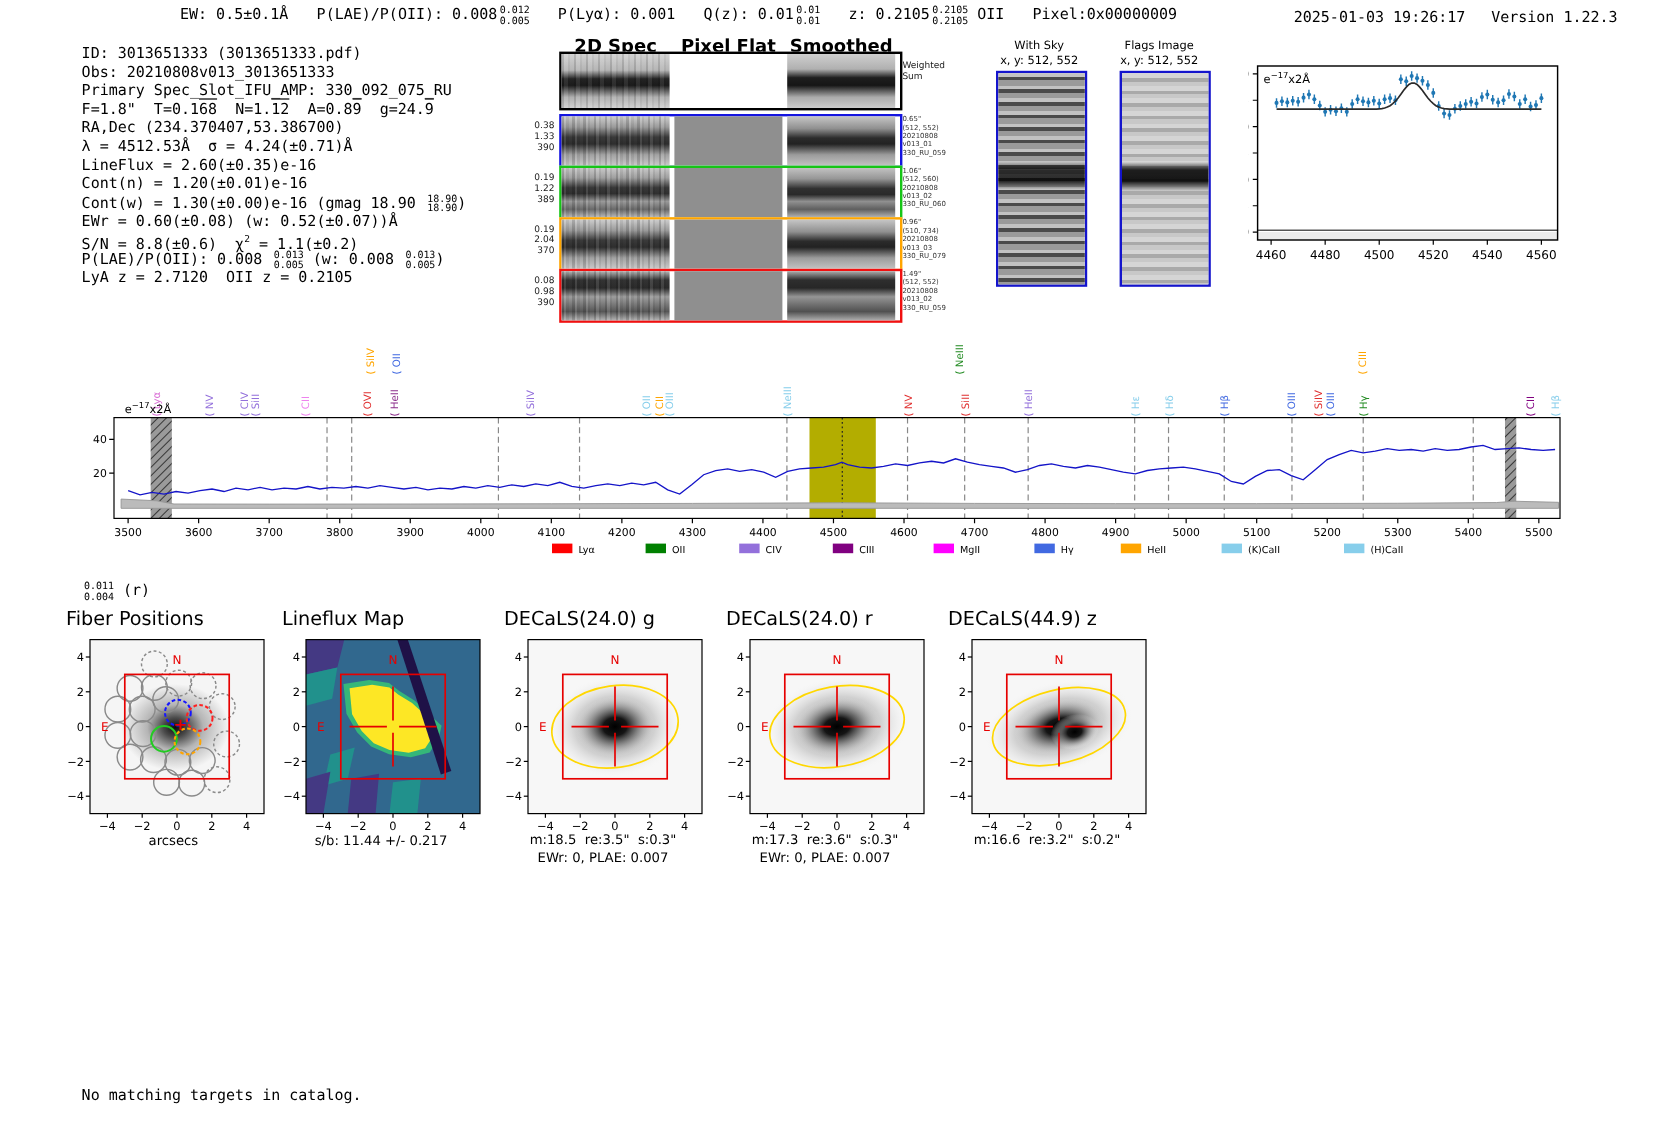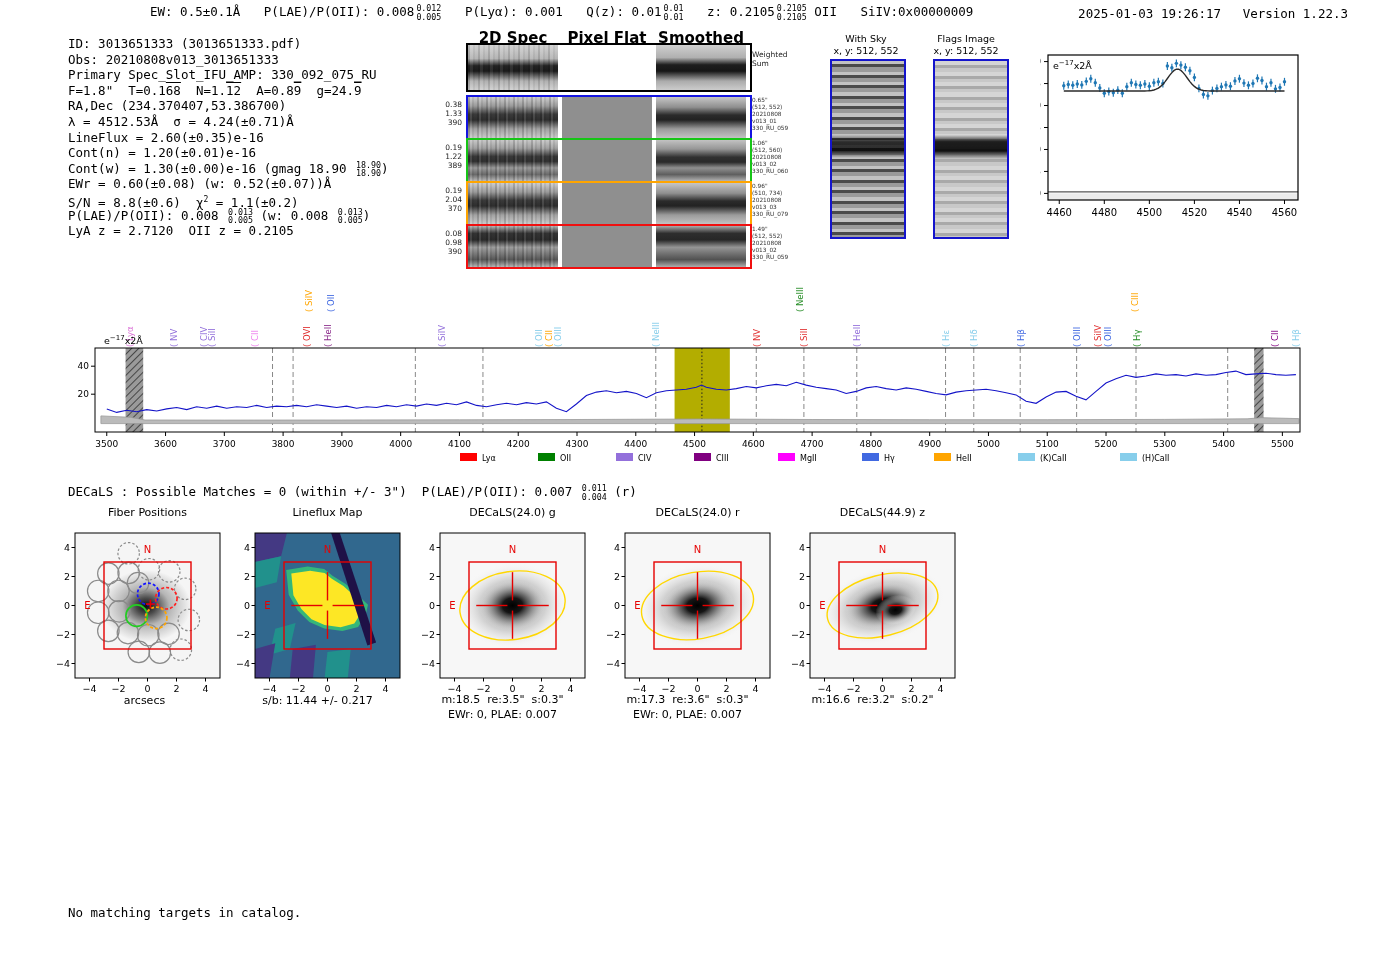--- a/index.html
+++ b/index.html
@@ -44,21 +44,21 @@
   .skybox{width:72px;height:176px;border:2px solid #1414cc;}
   .skyimg{width:100%;height:100%;background:
     linear-gradient(180deg, rgba(0,0,0,0) 42%, rgba(0,0,0,.72) 46%, rgba(0,0,0,.78) 51%, rgba(0,0,0,0) 55%),
     repeating-linear-gradient(180deg,#c2c2c2 0 3px,#4a4a4a 3px 6px,#9a9a9a 6px 10.5px);}
   .cleanimg{width:100%;height:100%;background:
     linear-gradient(180deg, rgba(0,0,0,0) 42%, rgba(0,0,0,.85) 46%, rgba(0,0,0,.9) 51%, rgba(0,0,0,0) 56%),
     repeating-linear-gradient(180deg,#d5d5d5 0 4px,#a9a9a9 4px 7px,#c8c8c8 7px 10.5px);}
   .units{font-size:9.5px;white-space:nowrap;}
   .units sup{font-size:7px;}
   #decals-line{left:68px;top:484px;font-size:12.5px;white-space:pre;}
-  .ptitle{font-size:11px;text-align:center;width:185px;}
+  .ptitle{font-size:16px;width:185px;}
   .pcap{font-size:11px;text-align:center;width:205px;white-space:pre;}
   #footer{left:68px;top:874px;font-size:12.5px;line-height:15.5px;white-space:pre;}
   sup.s2{font-size:8px;}
 </style>
 </head>
 <body>
 
 <div class="abs hdr mono">
   <span>EW: 0.5±0.1Å</span><span class="sp"></span>
   <span>P(LAE)/P(OII):</span>
@@ -72,21 +72,21 @@
   <span>0.01</span><span class="stack">
       <span>0.01</span>
       <span>0.01</span>
     </span><span class="sp"></span>
   <span>z:</span>
   <span>0.2105</span><span class="stack">
       <span>0.2105</span>
       <span>0.2105</span>
     </span>
   <span>OII</span><span class="sp"></span>
-  <span>SiIV:0x00000009</span>
+  <span>Pixel:0x00000009</span>
 </div>
 <div class="abs hdr-right mono">
   <span>2025-01-03 19:26:17</span><span class="sp"></span>
   <span>Version 1.22.3</span>
 </div>
 
 <div class="abs mono" id="info-block"><div class="iline"><span>ID: 3013651333 (3013651333.pdf)</span></div><div class="iline"><span>Obs: 20210808v013_3013651333</span></div><div class="iline"><span>Primary Spec_Slot_IFU_AMP: 330_092_075_RU</span></div><div class="iline"><span>F=1.8"  T=0.1</span><span class="ov">68</span><span>  N=1.</span><span class="ov">12</span><span>  A=0.8</span><span class="ov">9</span><span>  g=24.</span><span class="ov">9</span></div><div class="iline"><span>RA,Dec (234.370407,53.386700)</span></div><div class="iline"><span>λ = 4512.53Å  σ = 4.24(±0.71)Å</span></div><div class="iline"><span>LineFlux = 2.60(±0.35)e-16</span></div><div class="iline"><span>Cont(n) = 1.20(±0.01)e-16</span></div><div class="iline"><span>Cont(w) = 1.30(±0.00)e-16 (gmag 18.90 </span><span class="stack"><span>18.90</span><span>18.90</span></span><span>)</span></div><div class="iline"><span>EWr = 0.60(±0.08) (w: 0.52(±0.07))Å</span></div><div class="iline"><span>S/N = 8.8(±0.6)  χ</span><sup class="s2">2</sup><span> = 1.1(±0.2)</span></div><div class="iline"><span>P(LAE)/P(OII): 0.008 </span><span class="stack"><span>0.013</span><span>0.005</span></span><span> (w: 0.008 </span><span class="stack"><span>0.013</span><span>0.005</span></span><span>)</span></div><div class="iline"><span>LyA z = 2.7120  OII z = 0.2105</span></div></div>
 
 <div class="abs colhdr" style="left:467px;">2D Spec</div>
 <div class="abs colhdr" style="left:561px;">Pixel Flat</div>
@@ -409,21 +409,21 @@
         <rect x="1018" y="200" width="17" height="8" fill="#87ceeb"></rect>
         <text x="1040" y="207.5" font-size="8" font-family="DejaVu Sans">(K)CaII</text>
       </g>
       <g>
         <rect x="1120" y="200" width="17" height="8" fill="#87ceeb"></rect>
         <text x="1142" y="207.5" font-size="8" font-family="DejaVu Sans">(H)CaII</text>
       </g>
     </svg></div>
 <div class="abs units" style="left:104px;top:334px;"><span>e</span><sup>−17</sup><span>x2Å</span></div>
 
-<div class="abs mono" id="decals-line"><span>DECaLS : Possible Matches = 0 (within +/- 3")  P(LAE)/P(OII): 0.007 </span><span class="stack"><span>0.011</span><span>0.004</span></span><span> (r)</span></div>
+<div class="abs mono" id="decals-line"><span class="stack"><span>0.011</span><span>0.004</span></span><span> (r)</span></div>
 
 <div class="abs ptitle" style="left:55px;top:506px;">Fiber Positions</div>
 <div class="abs" id="p-fiber" style="left:45px;top:525px;"><svg width="195" height="175">
       <defs>
         <clipPath id="clip0">
           <rect x="30" y="8" width="145" height="145"></rect>
         </clipPath>
         <radialGradient id="fibblob" cx="50%" cy="50%" r="50%">
           <stop offset="0%" stop-color="#0d0d0d"></stop>
           <stop offset="22%" stop-color="#4a4a4a"></stop>

